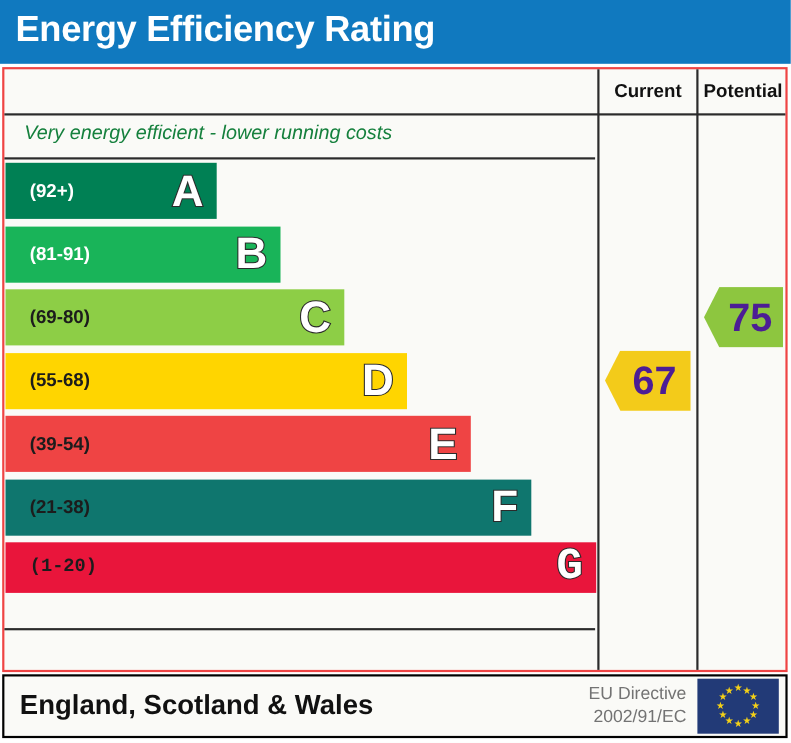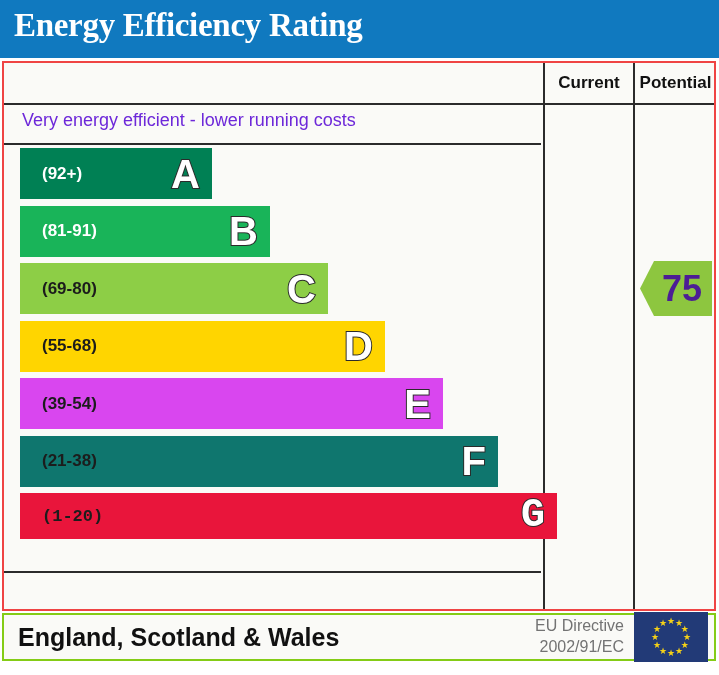--- a/index.html
+++ b/index.html
@@ -31,21 +31,20 @@
   }
   .title-band .title-text {
     position: absolute;
     left: 14px;
     top: 7px;
     font-size: 33px;
     font-weight: bold;
     color: #ffffff;
     letter-spacing: -0.3px;
     white-space: nowrap;
-    font-family: Liberation Serif, serif;
   }
 
   
   .table-frame {
     position: absolute;
     left: 2px;
     top: 61px;
     width: 714px;
     height: 550px;
     box-sizing: border-box;
@@ -83,22 +82,23 @@
     font-weight: bold;
     color: #111111;
   }
   .col-head.current { left: 541px; width: 88px; }
   .col-head.potential { left: 631px; width: 81px; }
 
   
   .caption {
     position: absolute;
     left: 18px;
+    font-style: italic;
     font-size: 18px;
-    color: #6d28d9;
+    color: #15803d;
     white-space: nowrap;
   }
   .caption.top { top: 47px; }
   .caption.bottom { top: 516px; }
 
   .caption-sep {
     position: absolute;
     left: 0;
     width: 537px;
     height: 2px;
@@ -110,21 +110,21 @@
   
   .bars {
     position: absolute;
     left: 0;
     top: 82px;
     width: 537px;
     height: 426px;
   }
   .bar {
     position: absolute;
-    left: 16px;
+    left: 1px;
     height: 51px;
     box-sizing: border-box;
   }
   .bar .range {
     position: absolute;
     left: 22px;
     top: 50%;
     transform: translateY(-50%);
     font-size: 17px;
     font-weight: bold;
@@ -163,23 +163,23 @@
   }
   .marker.current { left: 546px; width: 78px; }
   .marker.potential { left: 636px; width: 72px; }
 
   
   .footer-frame {
     position: absolute;
     left: 2px;
     top: 613px;
     width: 714px;
-    height: 48px;
+    height: 58px;
     box-sizing: border-box;
-    border: 2px solid #84cc16;
+    border: 2px solid #000000;
     background: #fafaf7;
   }
   .footer-region {
     position: absolute;
     left: 14px;
     top: 50%;
     transform: translateY(-50%);
     font-size: 25px;
     font-weight: bold;
     color: #111111;
@@ -246,36 +246,39 @@
           <span class="letter">B</span>
         </div>
         <div class="bar dark" style="top: 118px; width: 308px; background: rgb(141, 206, 70); height: 51px;">
           <span class="range">(69-80)</span>
           <span class="letter">C</span>
         </div>
         <div class="bar dark" style="top: 175.5px; width: 365px; background: rgb(255, 213, 0); height: 51px;">
           <span class="range">(55-68)</span>
           <span class="letter">D</span>
         </div>
-        <div class="bar dark" style="top: 233px; width: 423px; background: #d946ef; height: 51px;">
+        <div class="bar dark" style="top: 233px; width: 423px; background: #ef4444; height: 51px;">
           <span class="range">(39-54)</span>
           <span class="letter">E</span>
         </div>
         <div class="bar dark" style="top: 290.5px; width: 478px; background: #0f766e; height: 51px;">
           <span class="range">(21-38)</span>
           <span class="letter">F</span>
         </div>
         <div class="bar dark" style="top: 348px; width: 537px; background: rgb(233, 21, 59); height: 46px; font-family: Liberation Mono, monospace;">
           <span class="range">(1-20)</span>
           <span class="letter">G</span>
         </div>
       </div>
 
     <div class="caption-sep bottom"></div>
 
+    <div class="marker current" id="marker-current" style="background: rgb(243, 203, 26); top: 255.5px;">
+      <span class="val">67</span>
+    </div>
     <div class="marker potential" id="marker-potential" style="background: rgb(141, 198, 63); top: 198px;">
       <span class="val">75</span>
     </div>
   </div>
 
   <div class="footer-frame">
     <div class="footer-region">England, Scotland &amp; Wales</div>
     <div class="footer-directive">
       <div>EU Directive</div>
       <div>2002/91/EC</div>

